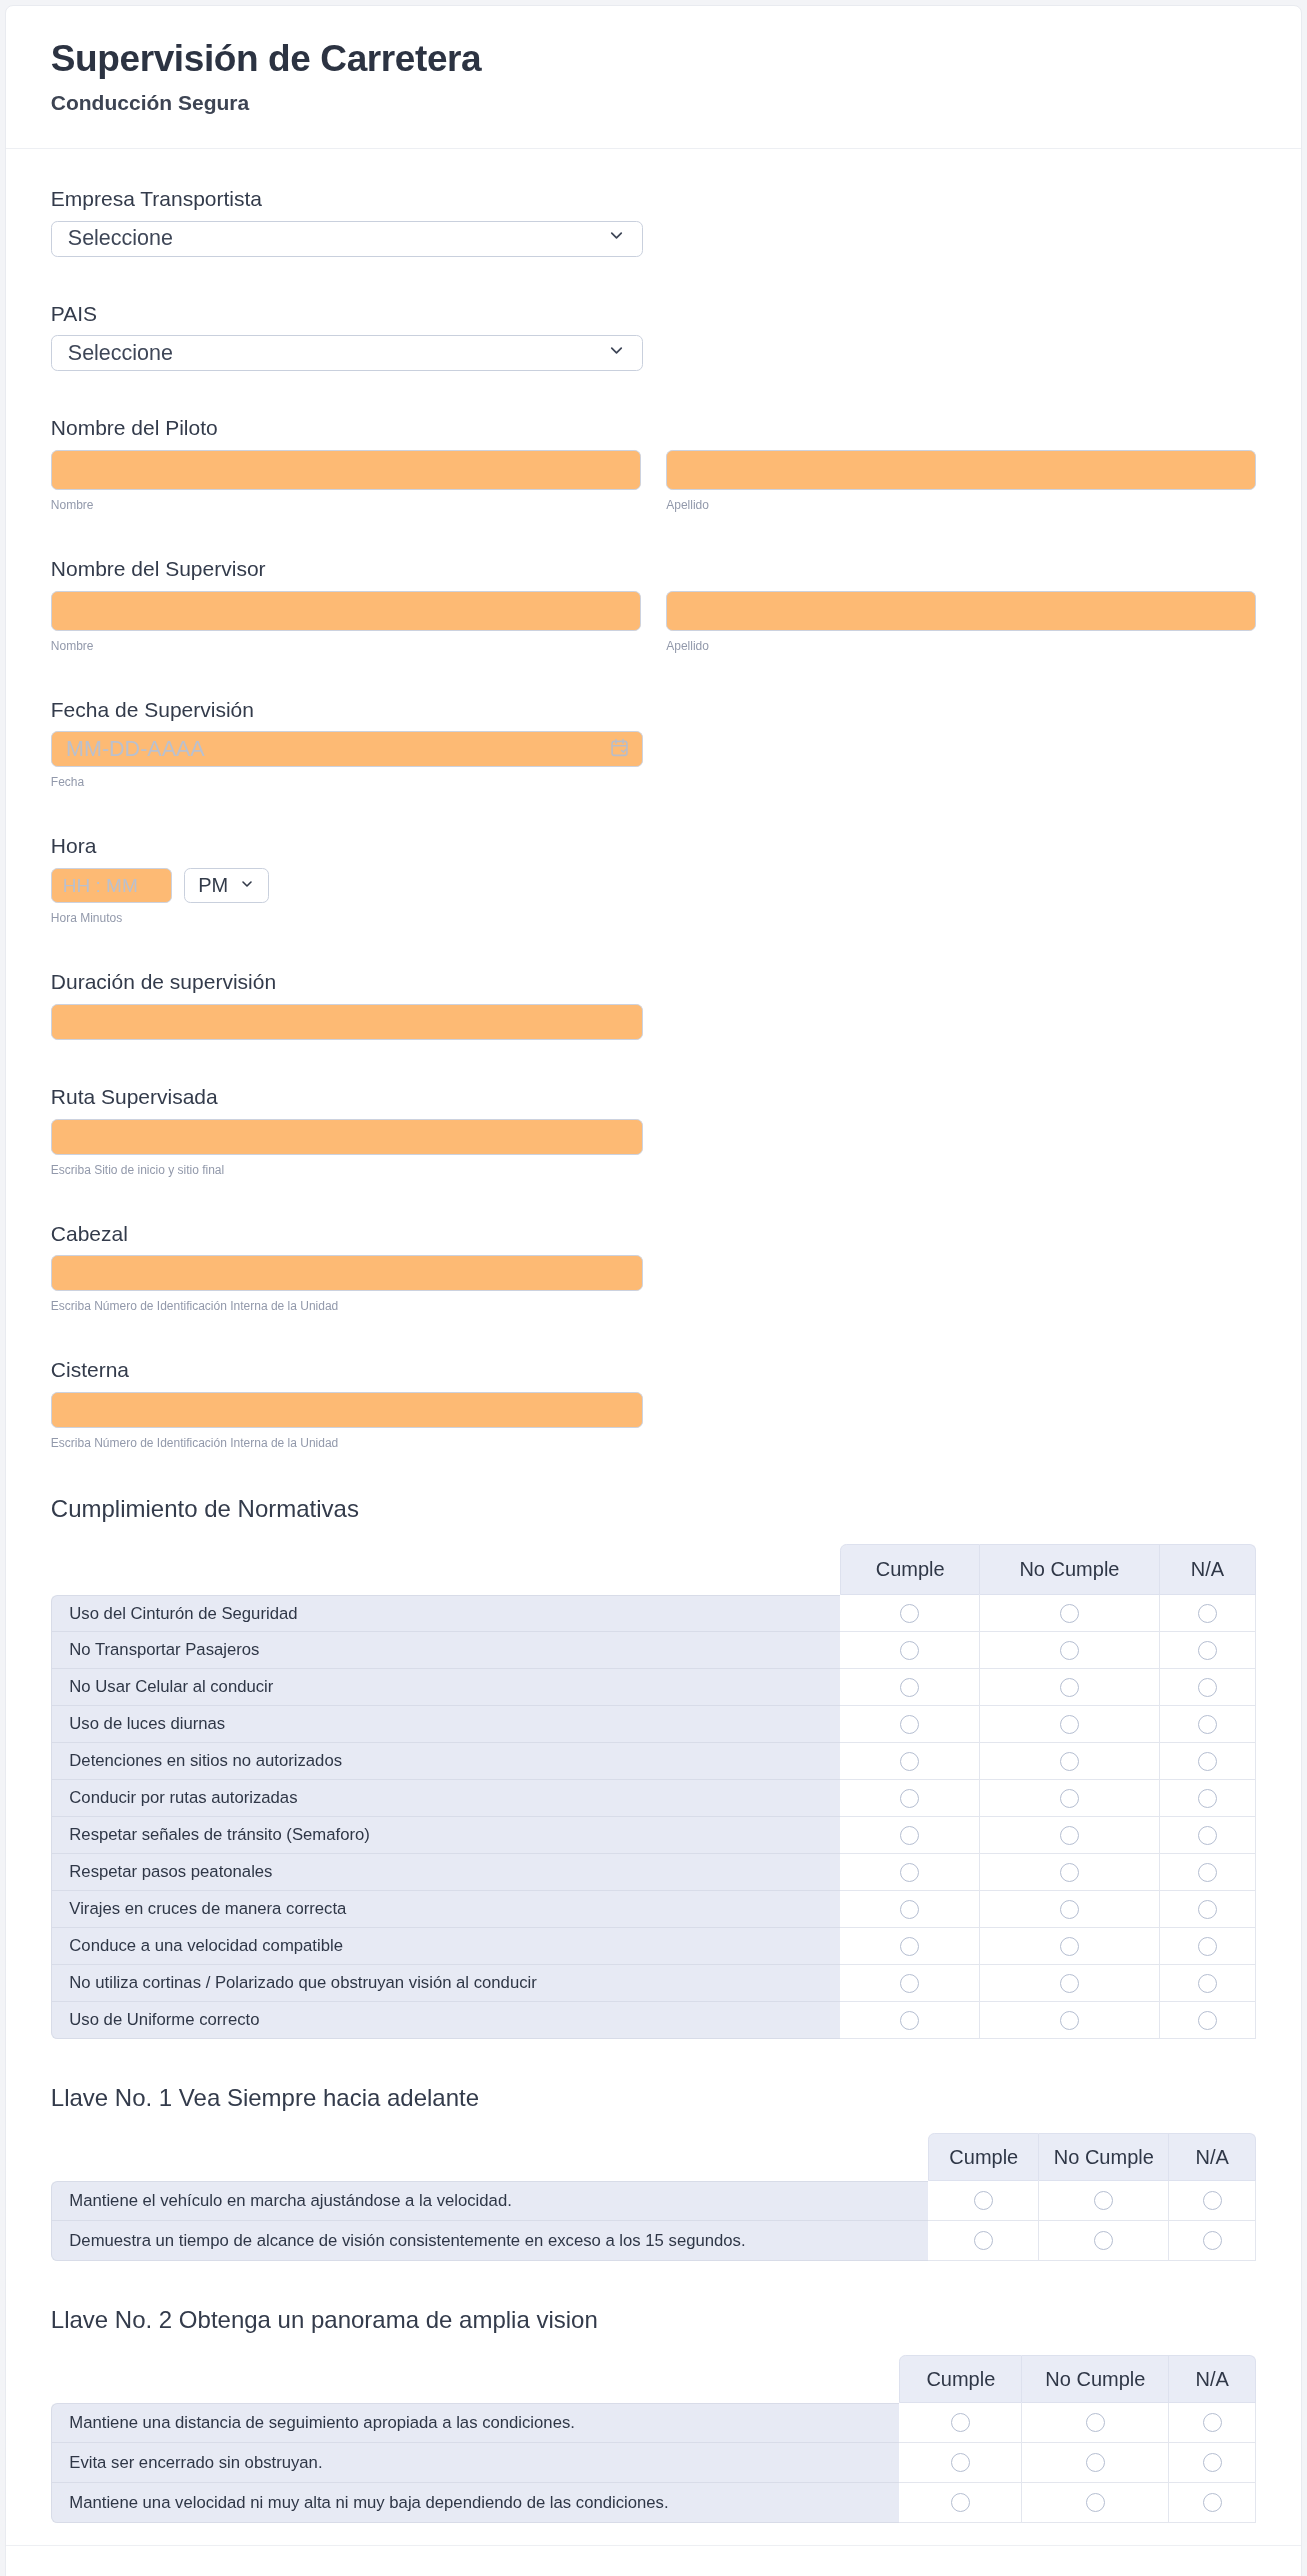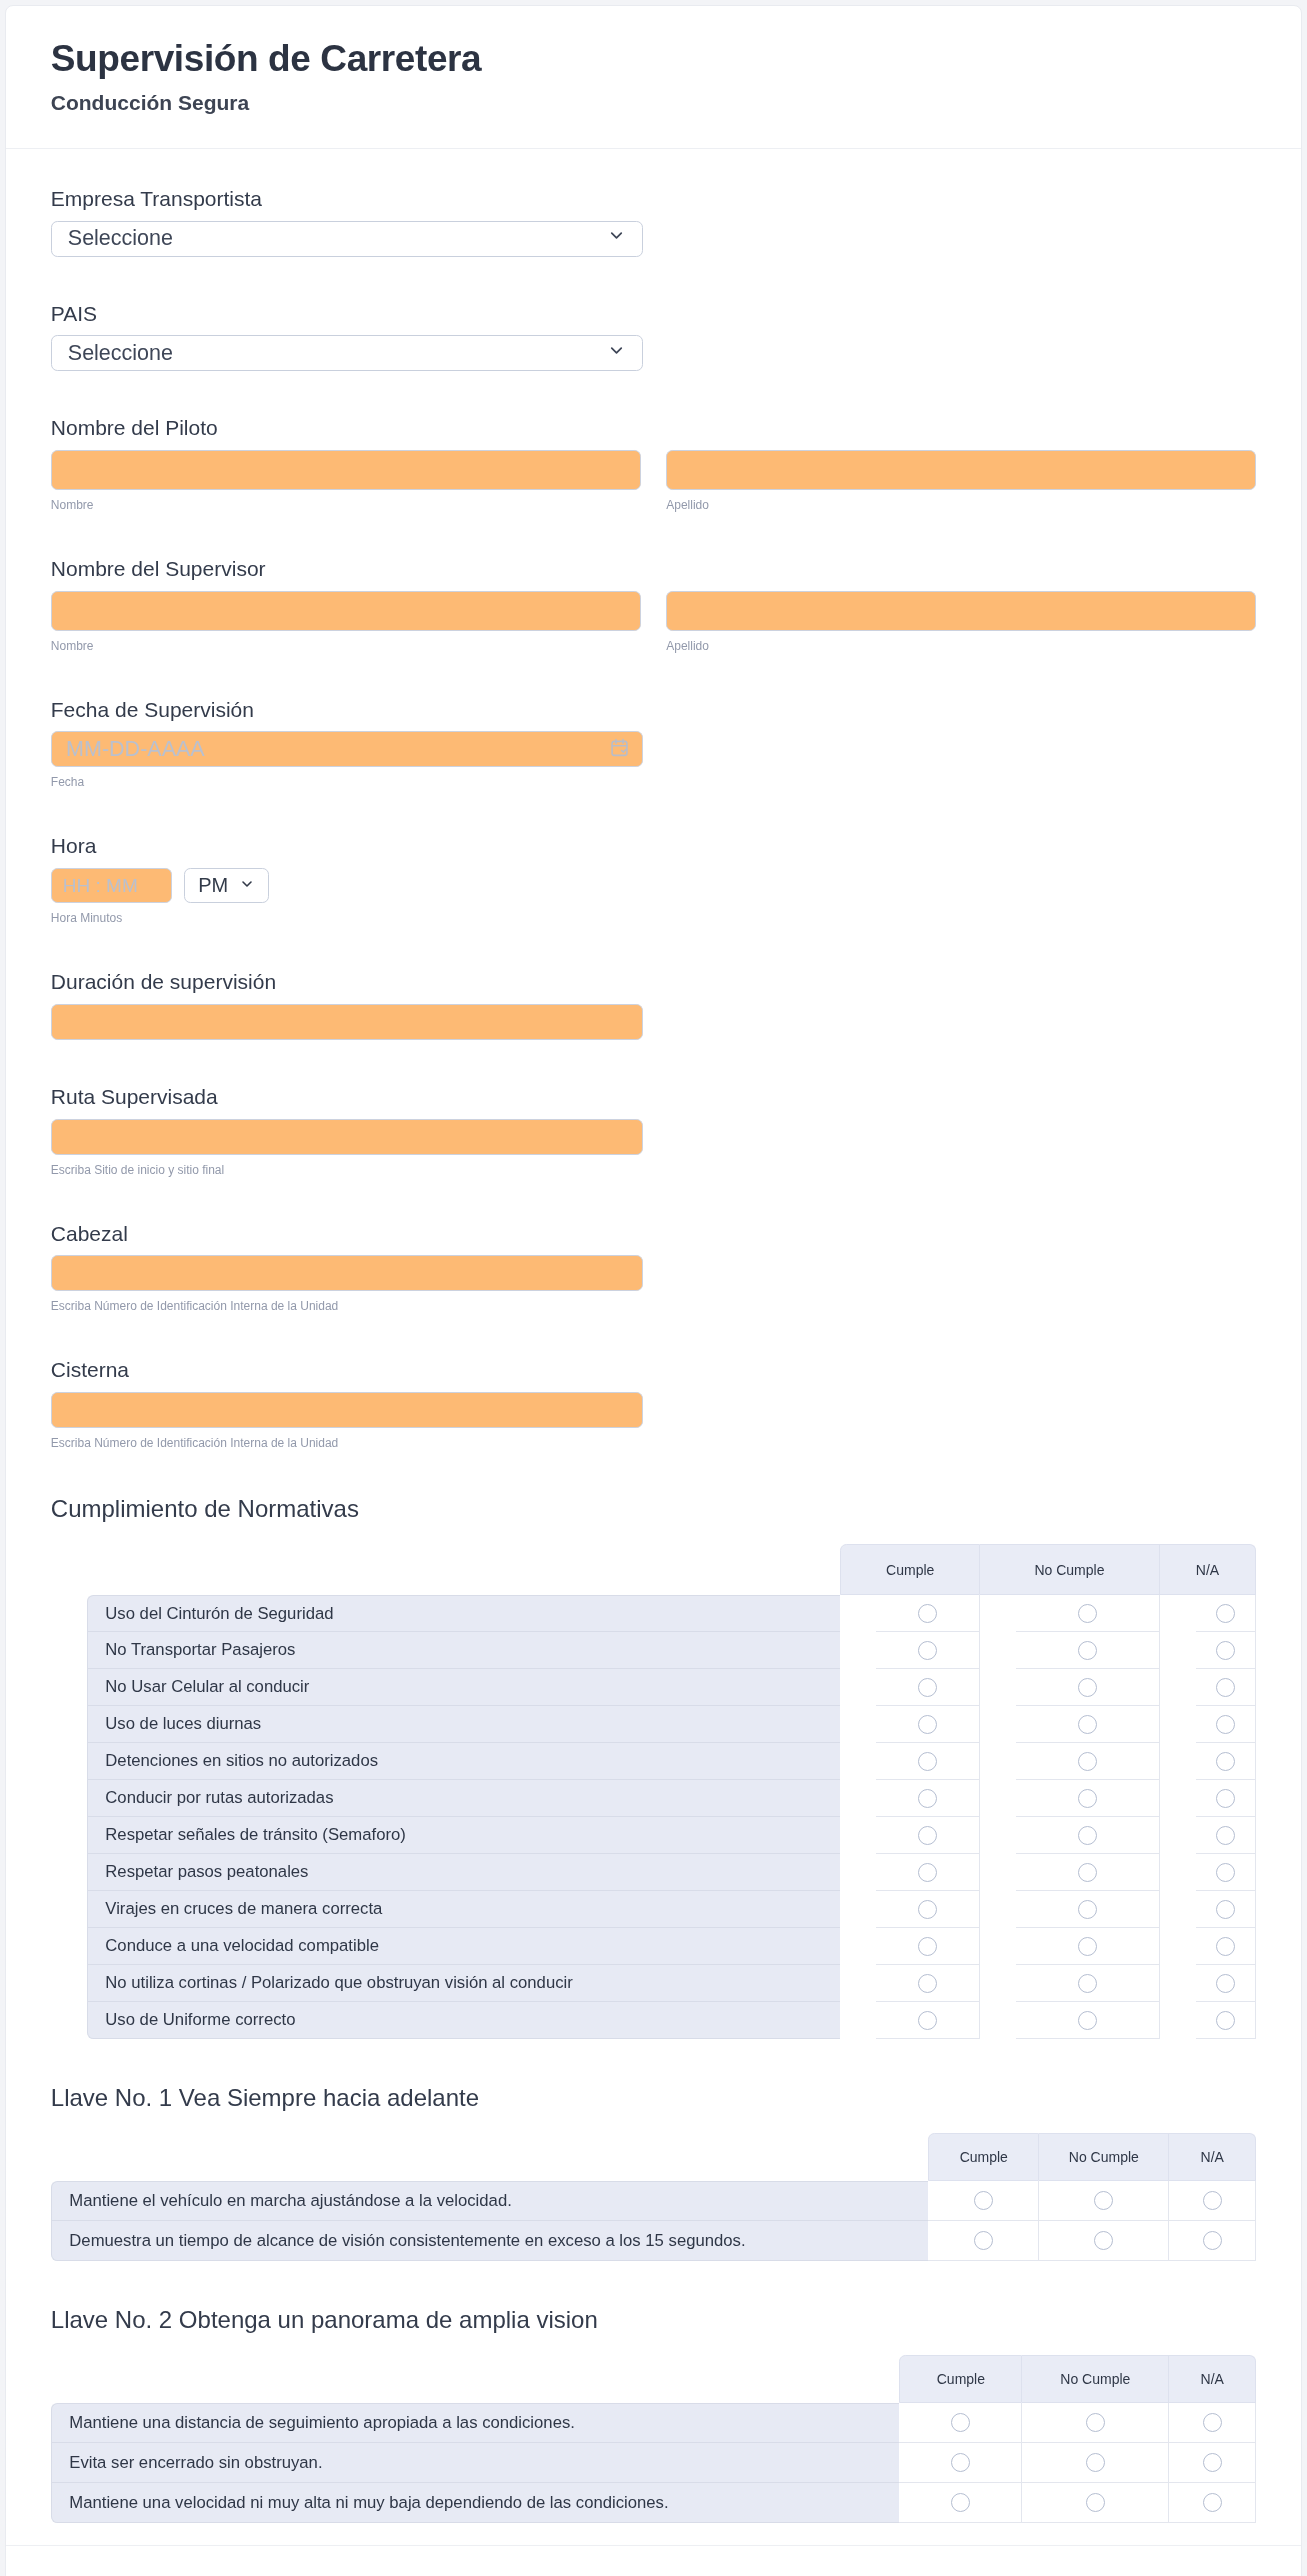--- a/index.html
+++ b/index.html
@@ -59,29 +59,29 @@
   .table-section:first-child { margin-top:6.4px; }
   .table-title { font-size:24px; color:#333b4b; margin-bottom:21px; }
   .grid-table { display:grid; width:100%; }
   .table-0 { grid-template-columns:65.5% 11.6% 14.9% 8%; }
   .table-1 { grid-template-columns:72.8% 9.2% 10.8% 7.2%; }
   .table-2 { grid-template-columns:70.4% 10.2% 12.2% 7.2%; }
   .th {
     background:var(--table-head-bg,#e9ecf6);
     border:0.8px solid #dde1ee;
     display:flex; align-items:center; justify-content:center;
-    font-size:14px; color:#2f3747;
+    font-size:20px; color:#2f3747;
   }
   .table-0 .th { height:51px; }
   .table-1 .th, .table-2 .th { height:48px; }
   .th + .th { border-left:none; }
   .th-spacer { background:transparent; border:none; }
   .th.first-col { border-top-left-radius:6.4px; border-left:0.8px solid #dde1ee; }
   .th.last-col { border-top-right-radius:6.4px; }
-  .table-0 .td { height:37px;margin-left:36px; }
+  .table-0 .td { height:37px; }
   .table-1 .td, .table-2 .td { height:40px; }
   .td-label {
     background:var(--row-label-bg,#e7eaf4);
     display:flex; align-items:center;
     padding:0 17.5px; font-size:16.7px; color:#2f3747;
     border-bottom:0.8px solid #d8dce8; border-left:0.8px solid #d8dce8;
   }
   .td-label.first-row { border-top:0.8px solid #d8dce8; border-top-left-radius:6.4px; }
   .td-label.last-row { border-bottom-left-radius:6.4px; }
   .td-radio {

